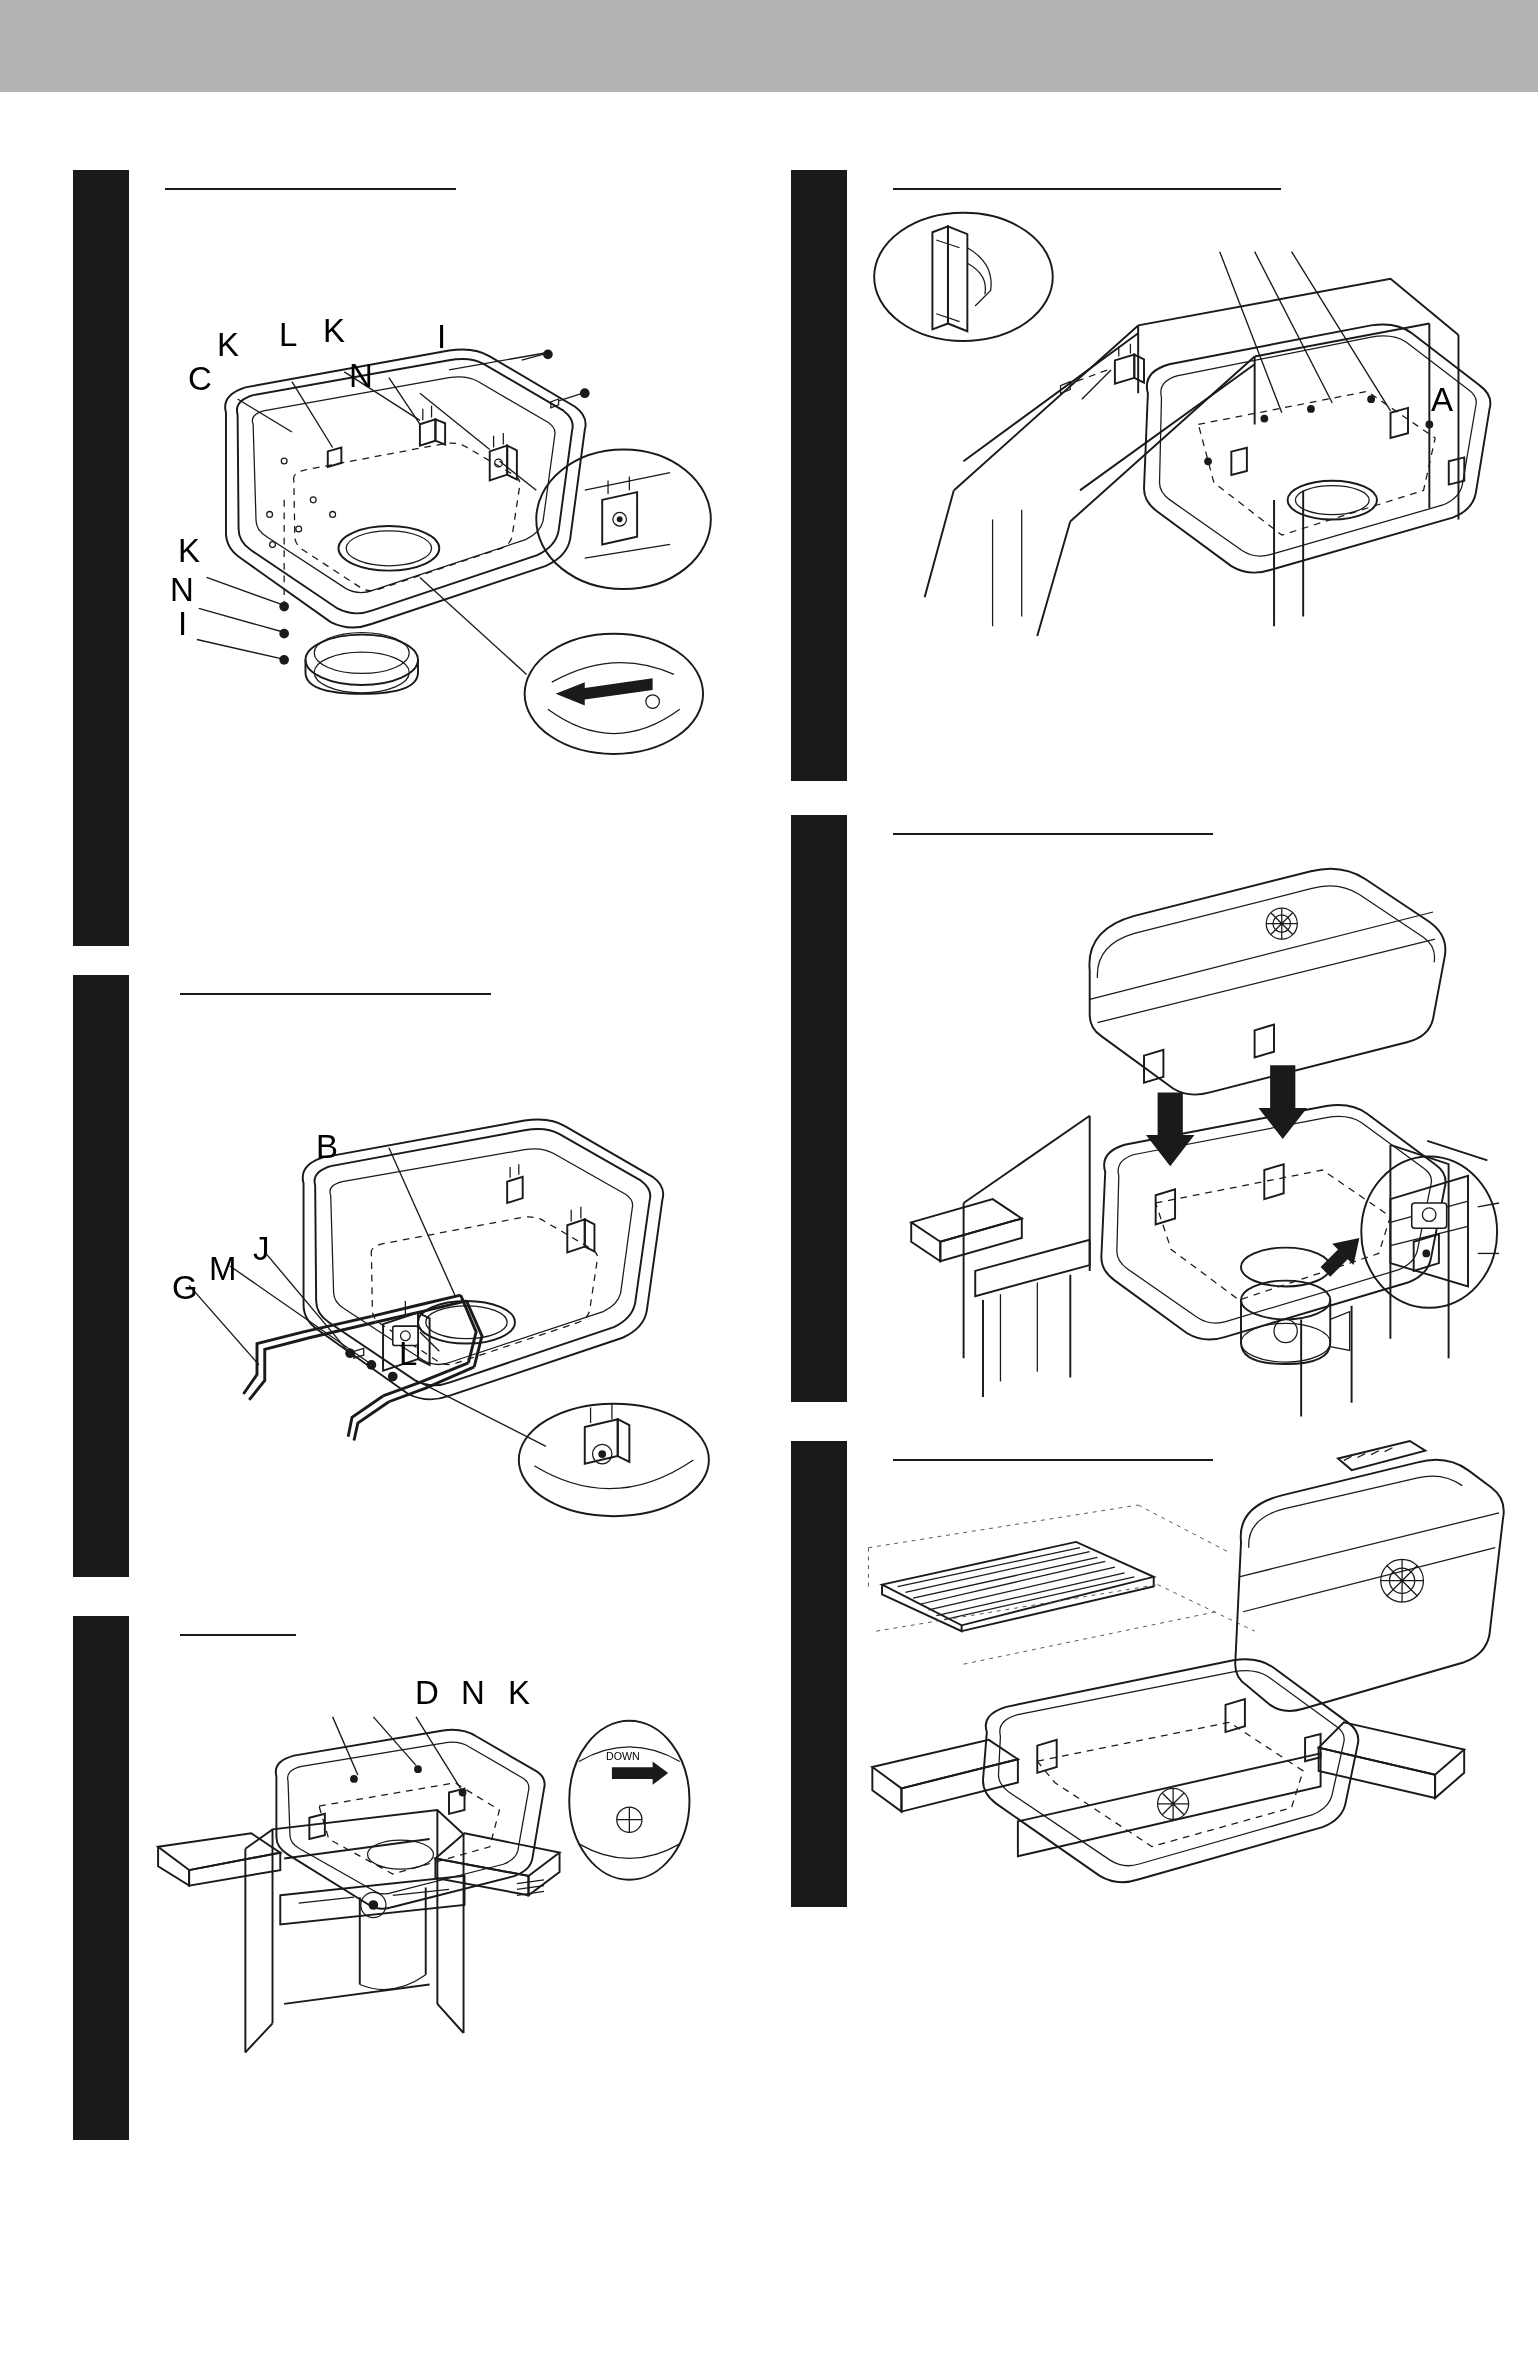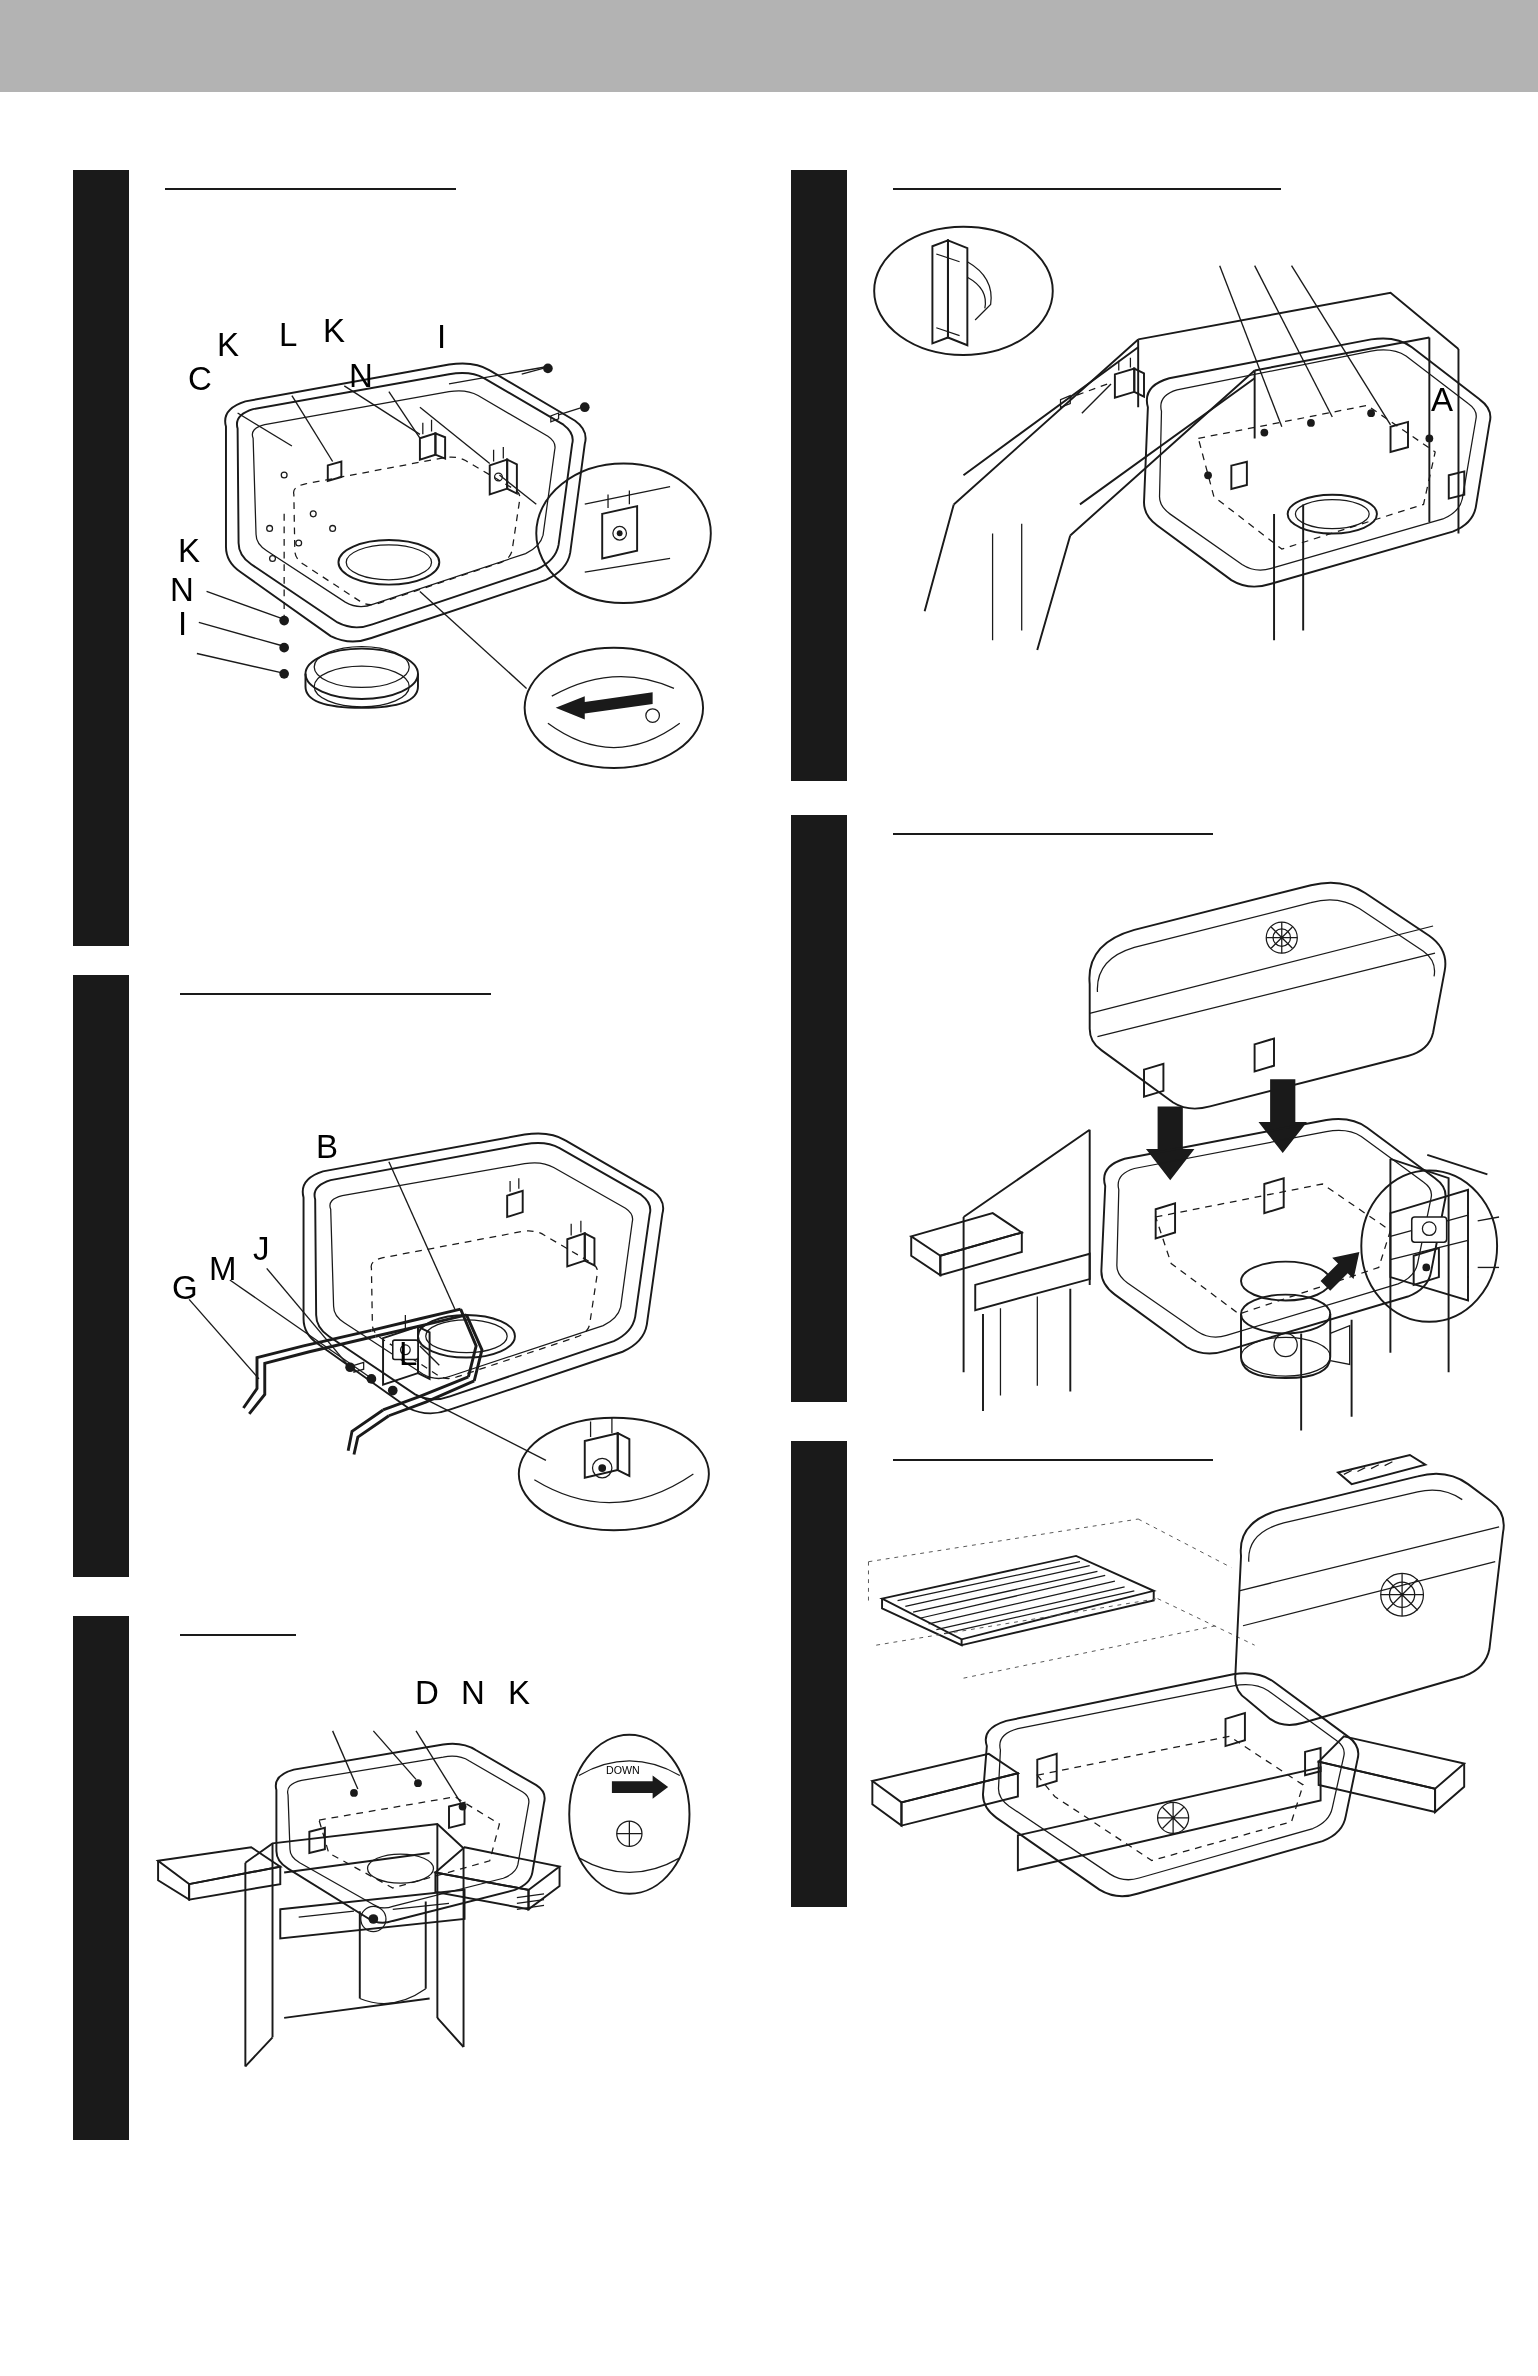--- a/index.html
+++ b/index.html
@@ -60,21 +60,21 @@
     background: #1a1a1a;
   }
   .step-rule {
     position: absolute;
     height: 2.9px;
     background: #1a1a1a;
   }
   .step-body {
     position: absolute;
     left: 56px;
-    top: 14px;
+    top: 0;
   }
   .callout {
     position: absolute;
     font-size: 33px;
     font-weight: normal;
     color: #000;
     font-family: "Liberation Sans", sans-serif;
     line-height: 1;
     letter-spacing: 0.5px;
   }

